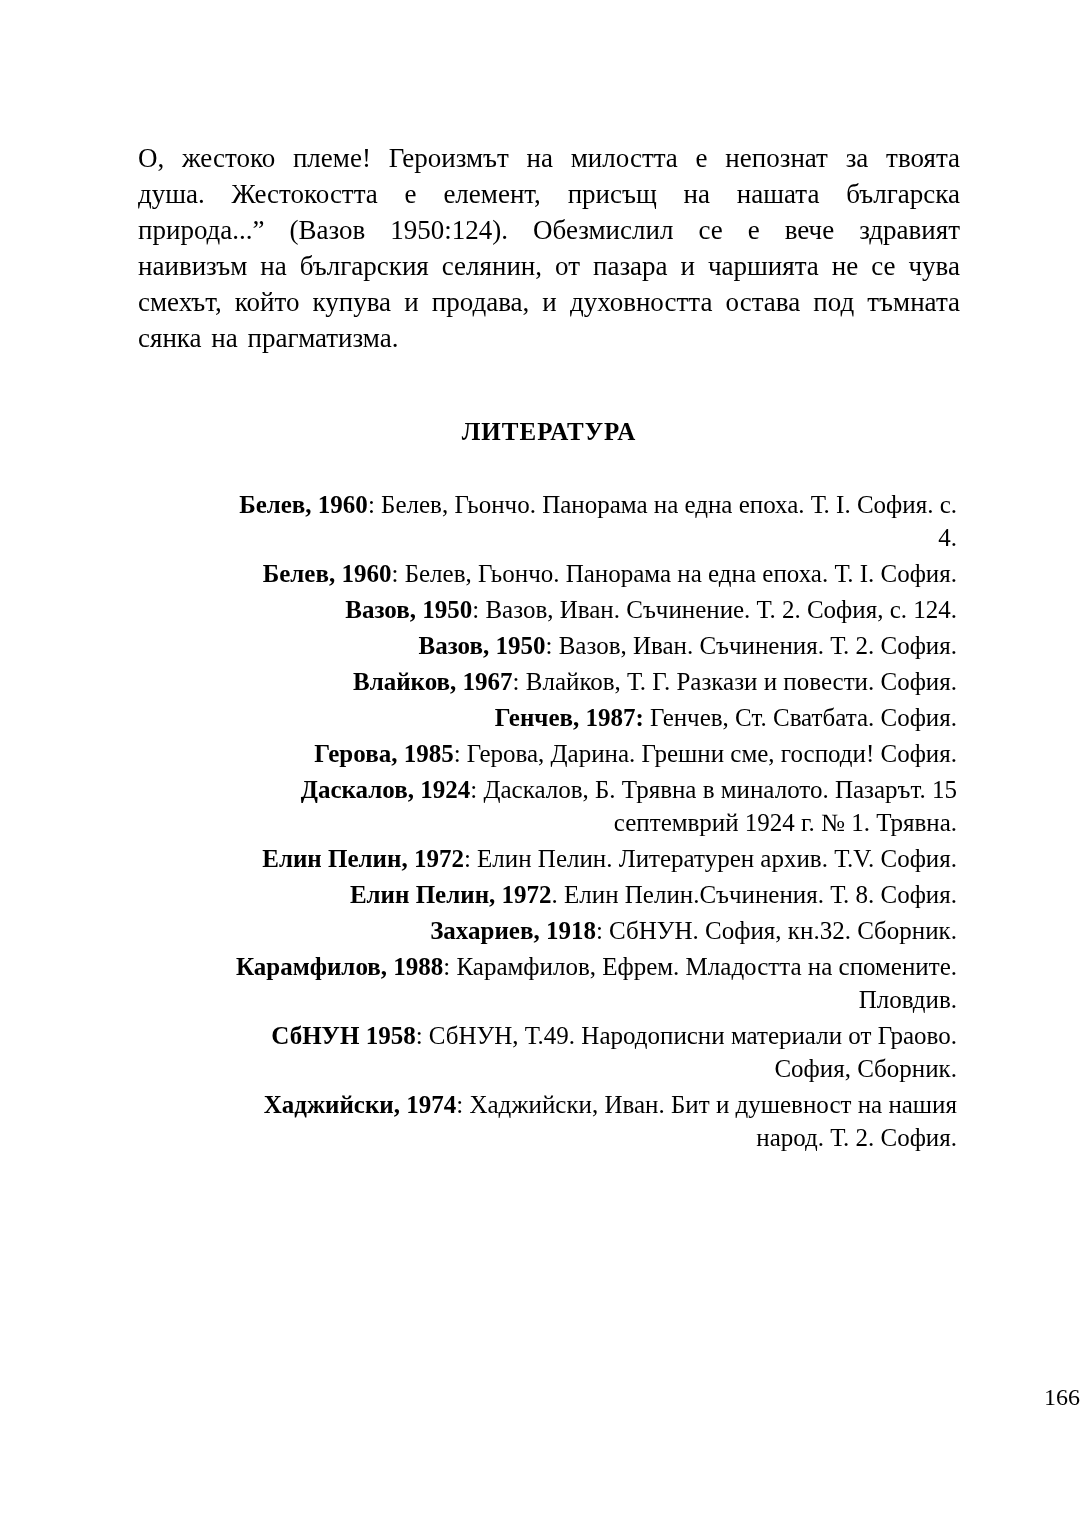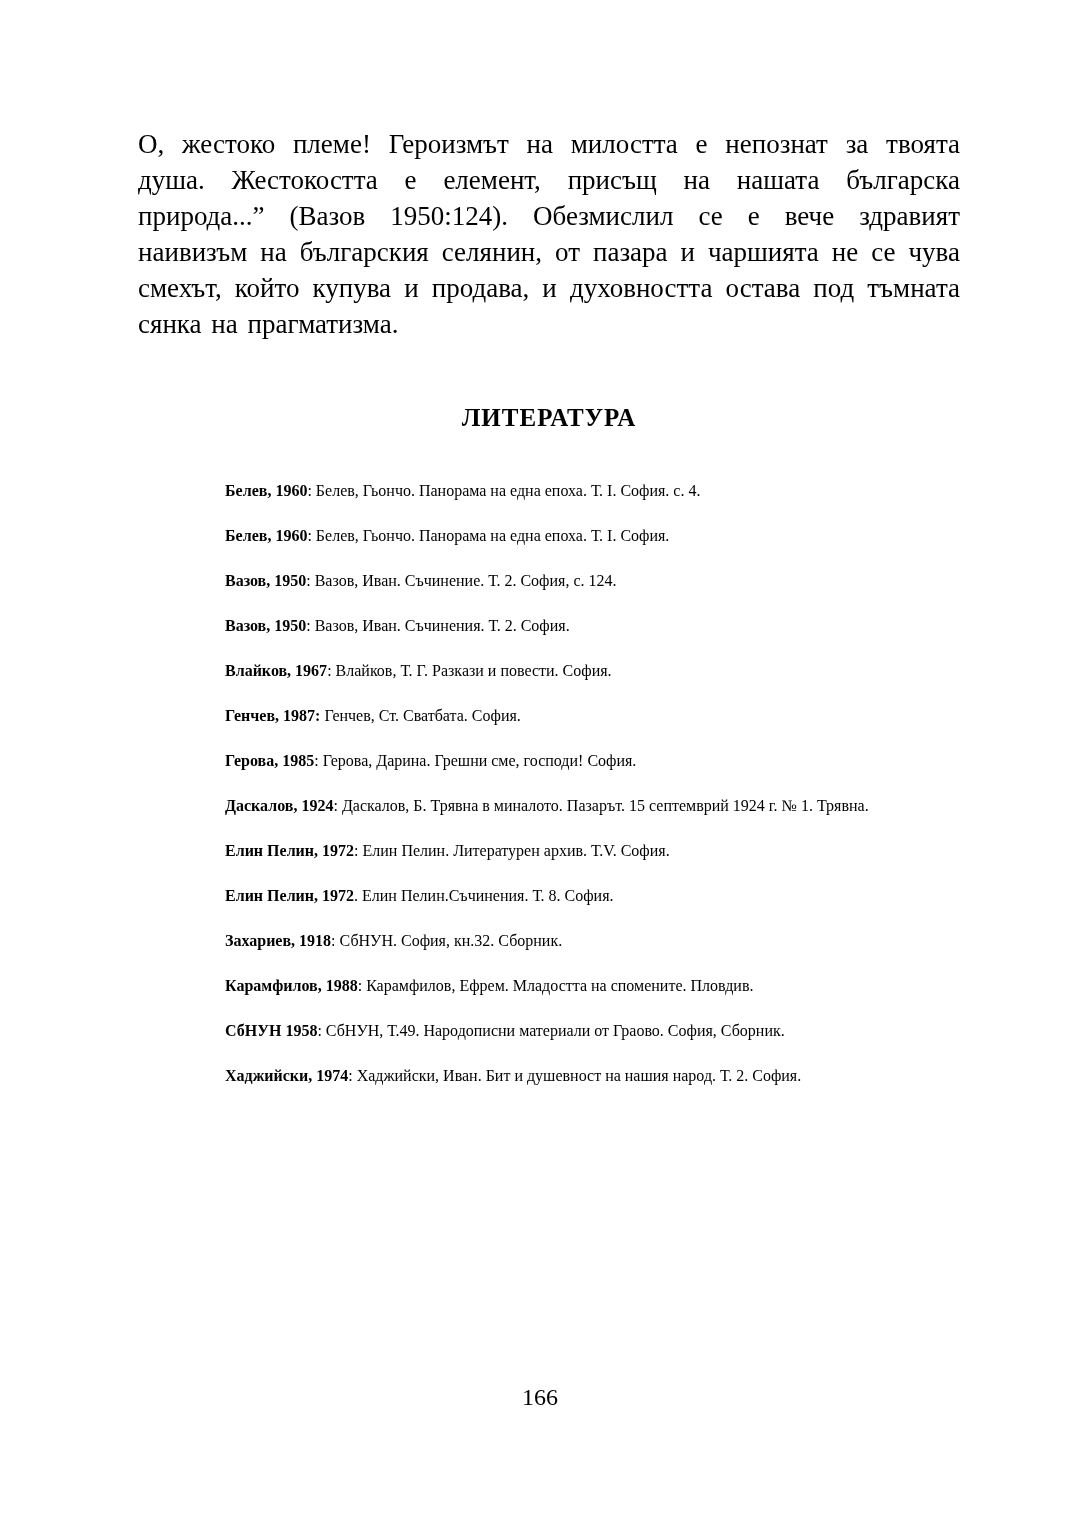--- a/index.html
+++ b/index.html
@@ -13,56 +13,56 @@
     height: 1530px;
     background: #ffffff;
     font-family: "Liberation Serif", serif;
     color: #000000;
     overflow: hidden;
     box-sizing: border-box;
   }
   .content {
     position: absolute;
     left: 138px;
-    top: 126px;
+    top: 140px;
     width: 822px;
   }
   .lead-paragraph {
     font-size: 27px;
     line-height: 36px;
     text-align: justify;
     word-spacing: 3px;
     margin: 0;
   }
   .section-heading {
     margin: 62px 0 0 0;
     text-align: center;
     font-weight: bold;
     font-size: 25px;
     letter-spacing: 1px;
   }
   .bibliography {
     margin-top: 42px;
   }
   .bib-entry {
-    font-size: 16px;
+    font-size: 25px;
     line-height: 33px;
-    margin: 12px;
+    margin: 3px;
     text-indent: 75px;
-    text-align: left;
+    text-align: right;
   }
   .bib-bold {
     font-weight: bold;
   }
   .page-number {
     position: absolute;
     left: 0;
     right: 0;
     top: 1384px;
-    text-align: center;
+    text-align: right;
     font-size: 24px;
   }
 </style>
 </head>
 <body>
 
 <div class="page">
   <div class="content">
 
     <p class="lead-paragraph">О, жестоко племе! Героизмът на милостта е непознат за твоята душа. Жестокостта е елемент, присъщ на нашата българска природа...” (Вазов 1950:124). Обезмислил се е вече здравият наивизъм на българския селянин, от пазара и чаршията не се чува смехът, който купува и продава, и духовността остава под тъмната сянка на прагматизма.</p>

